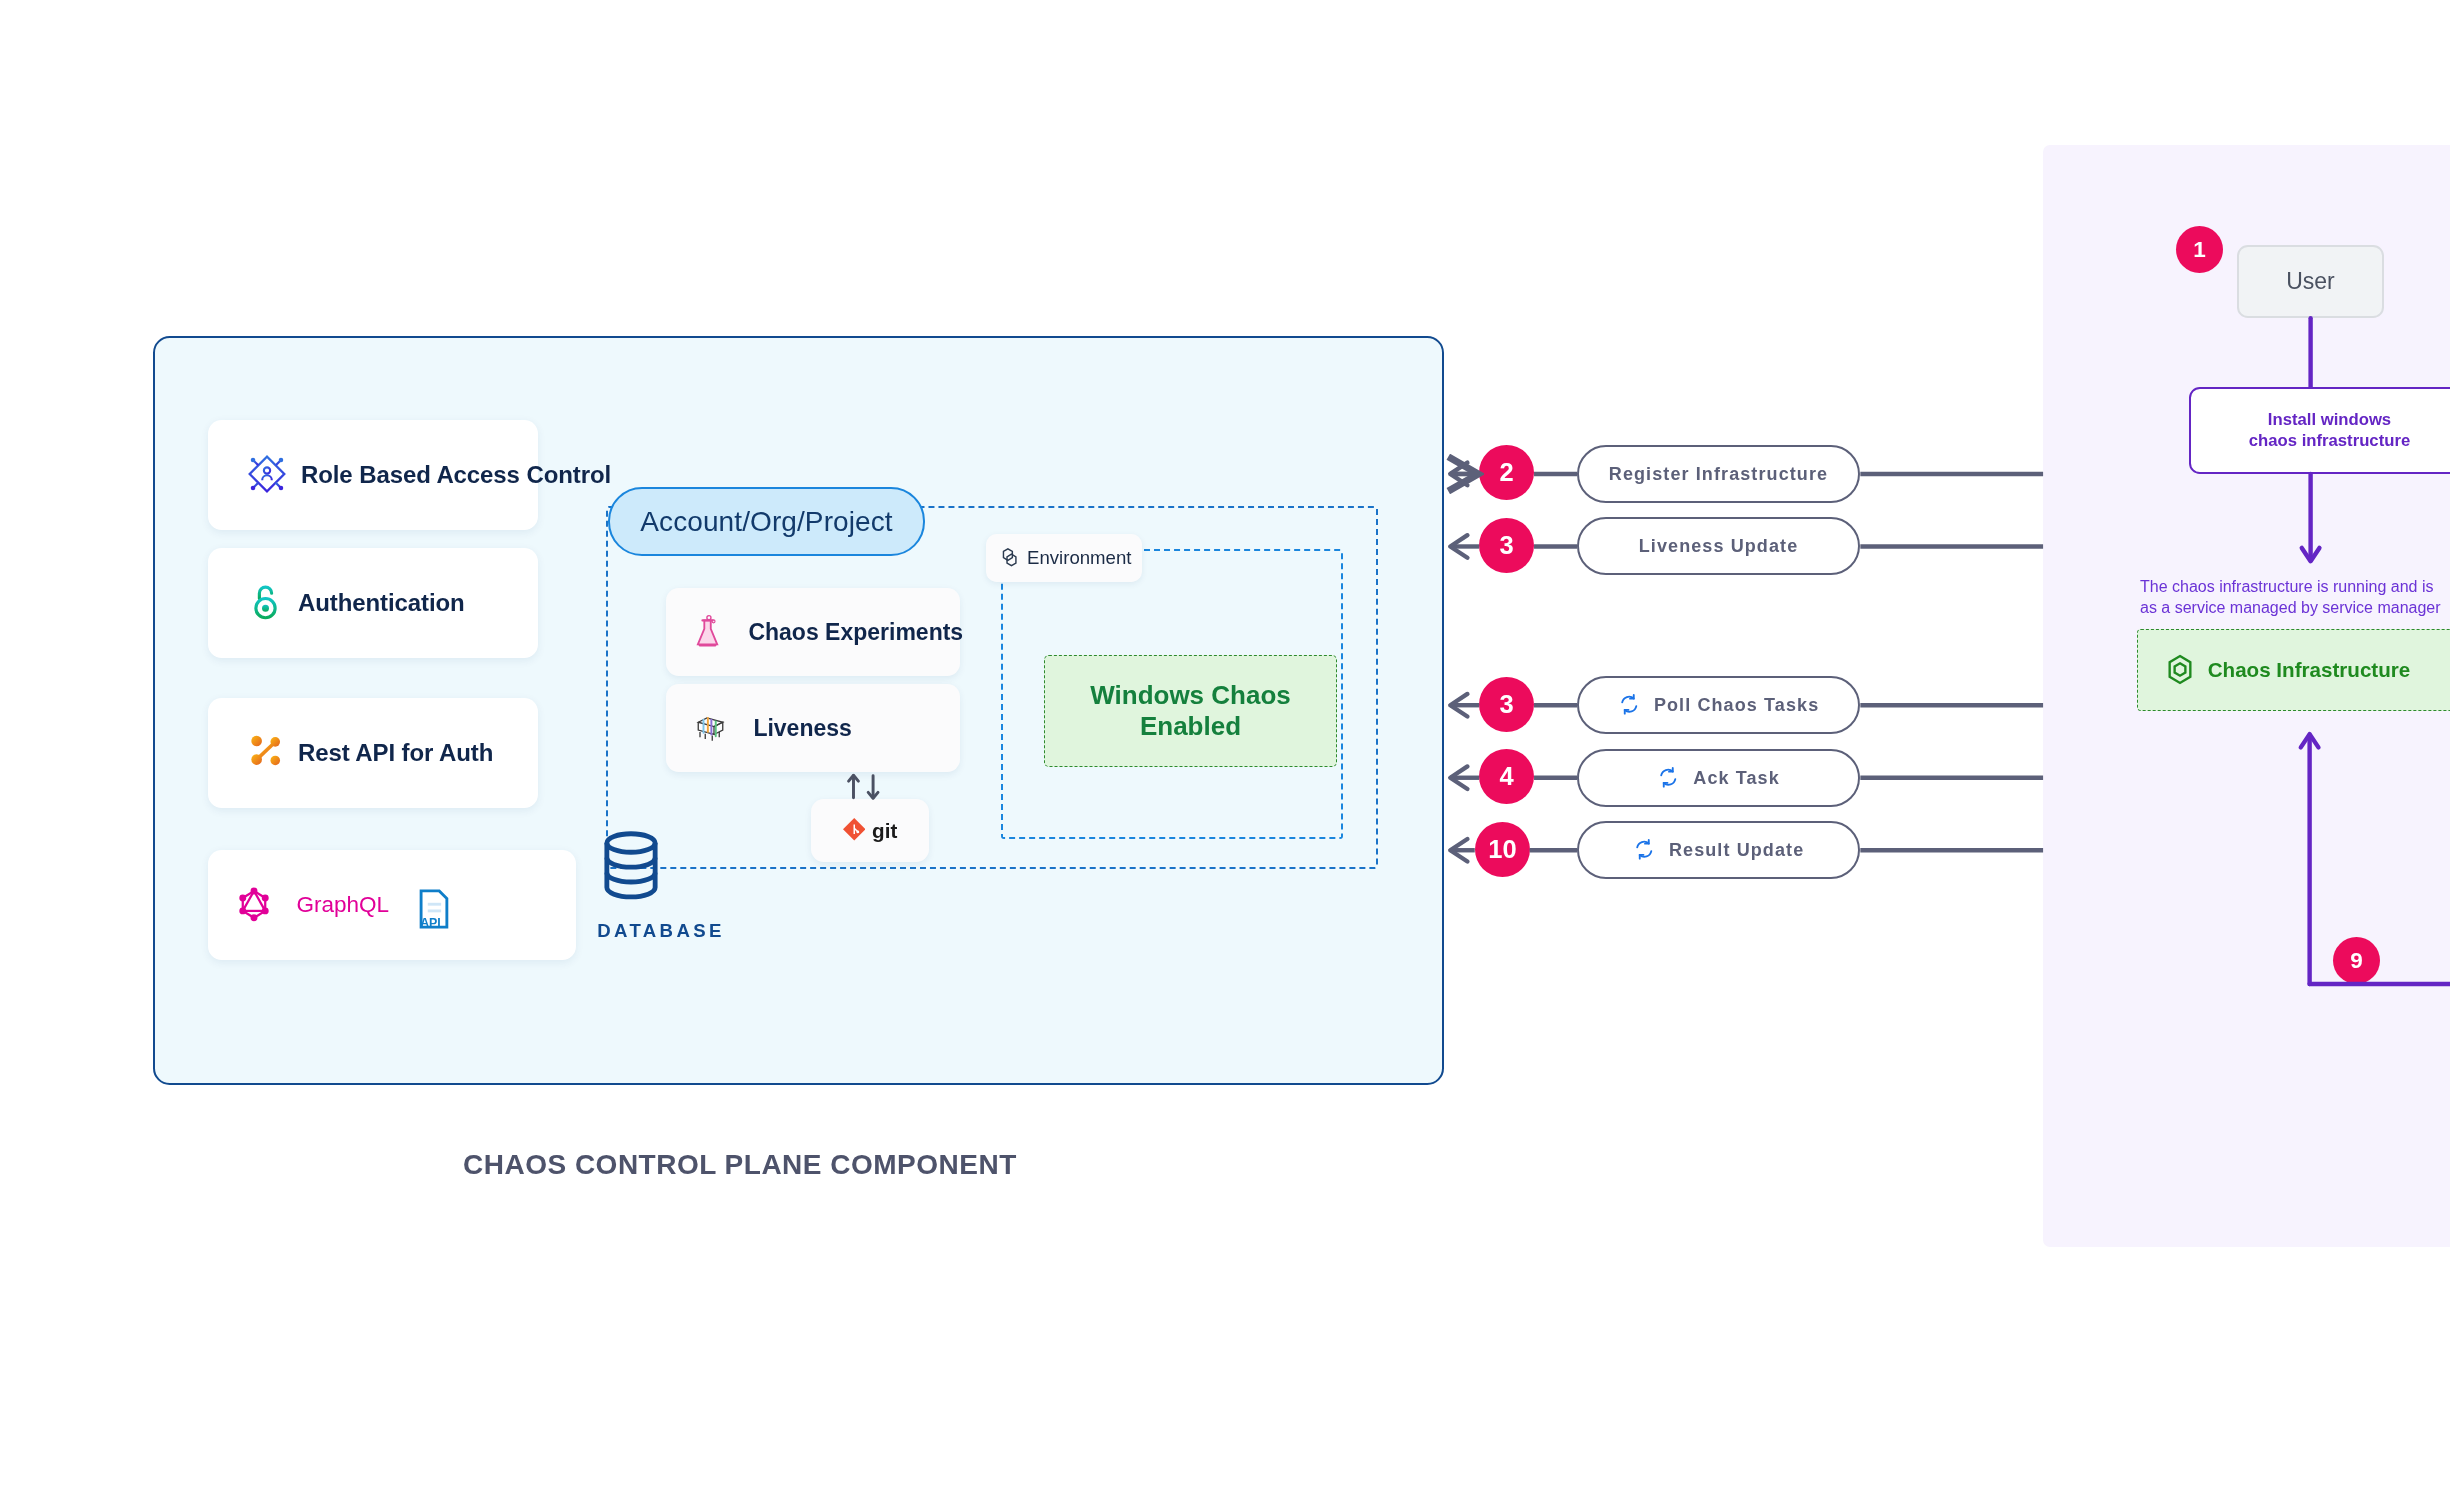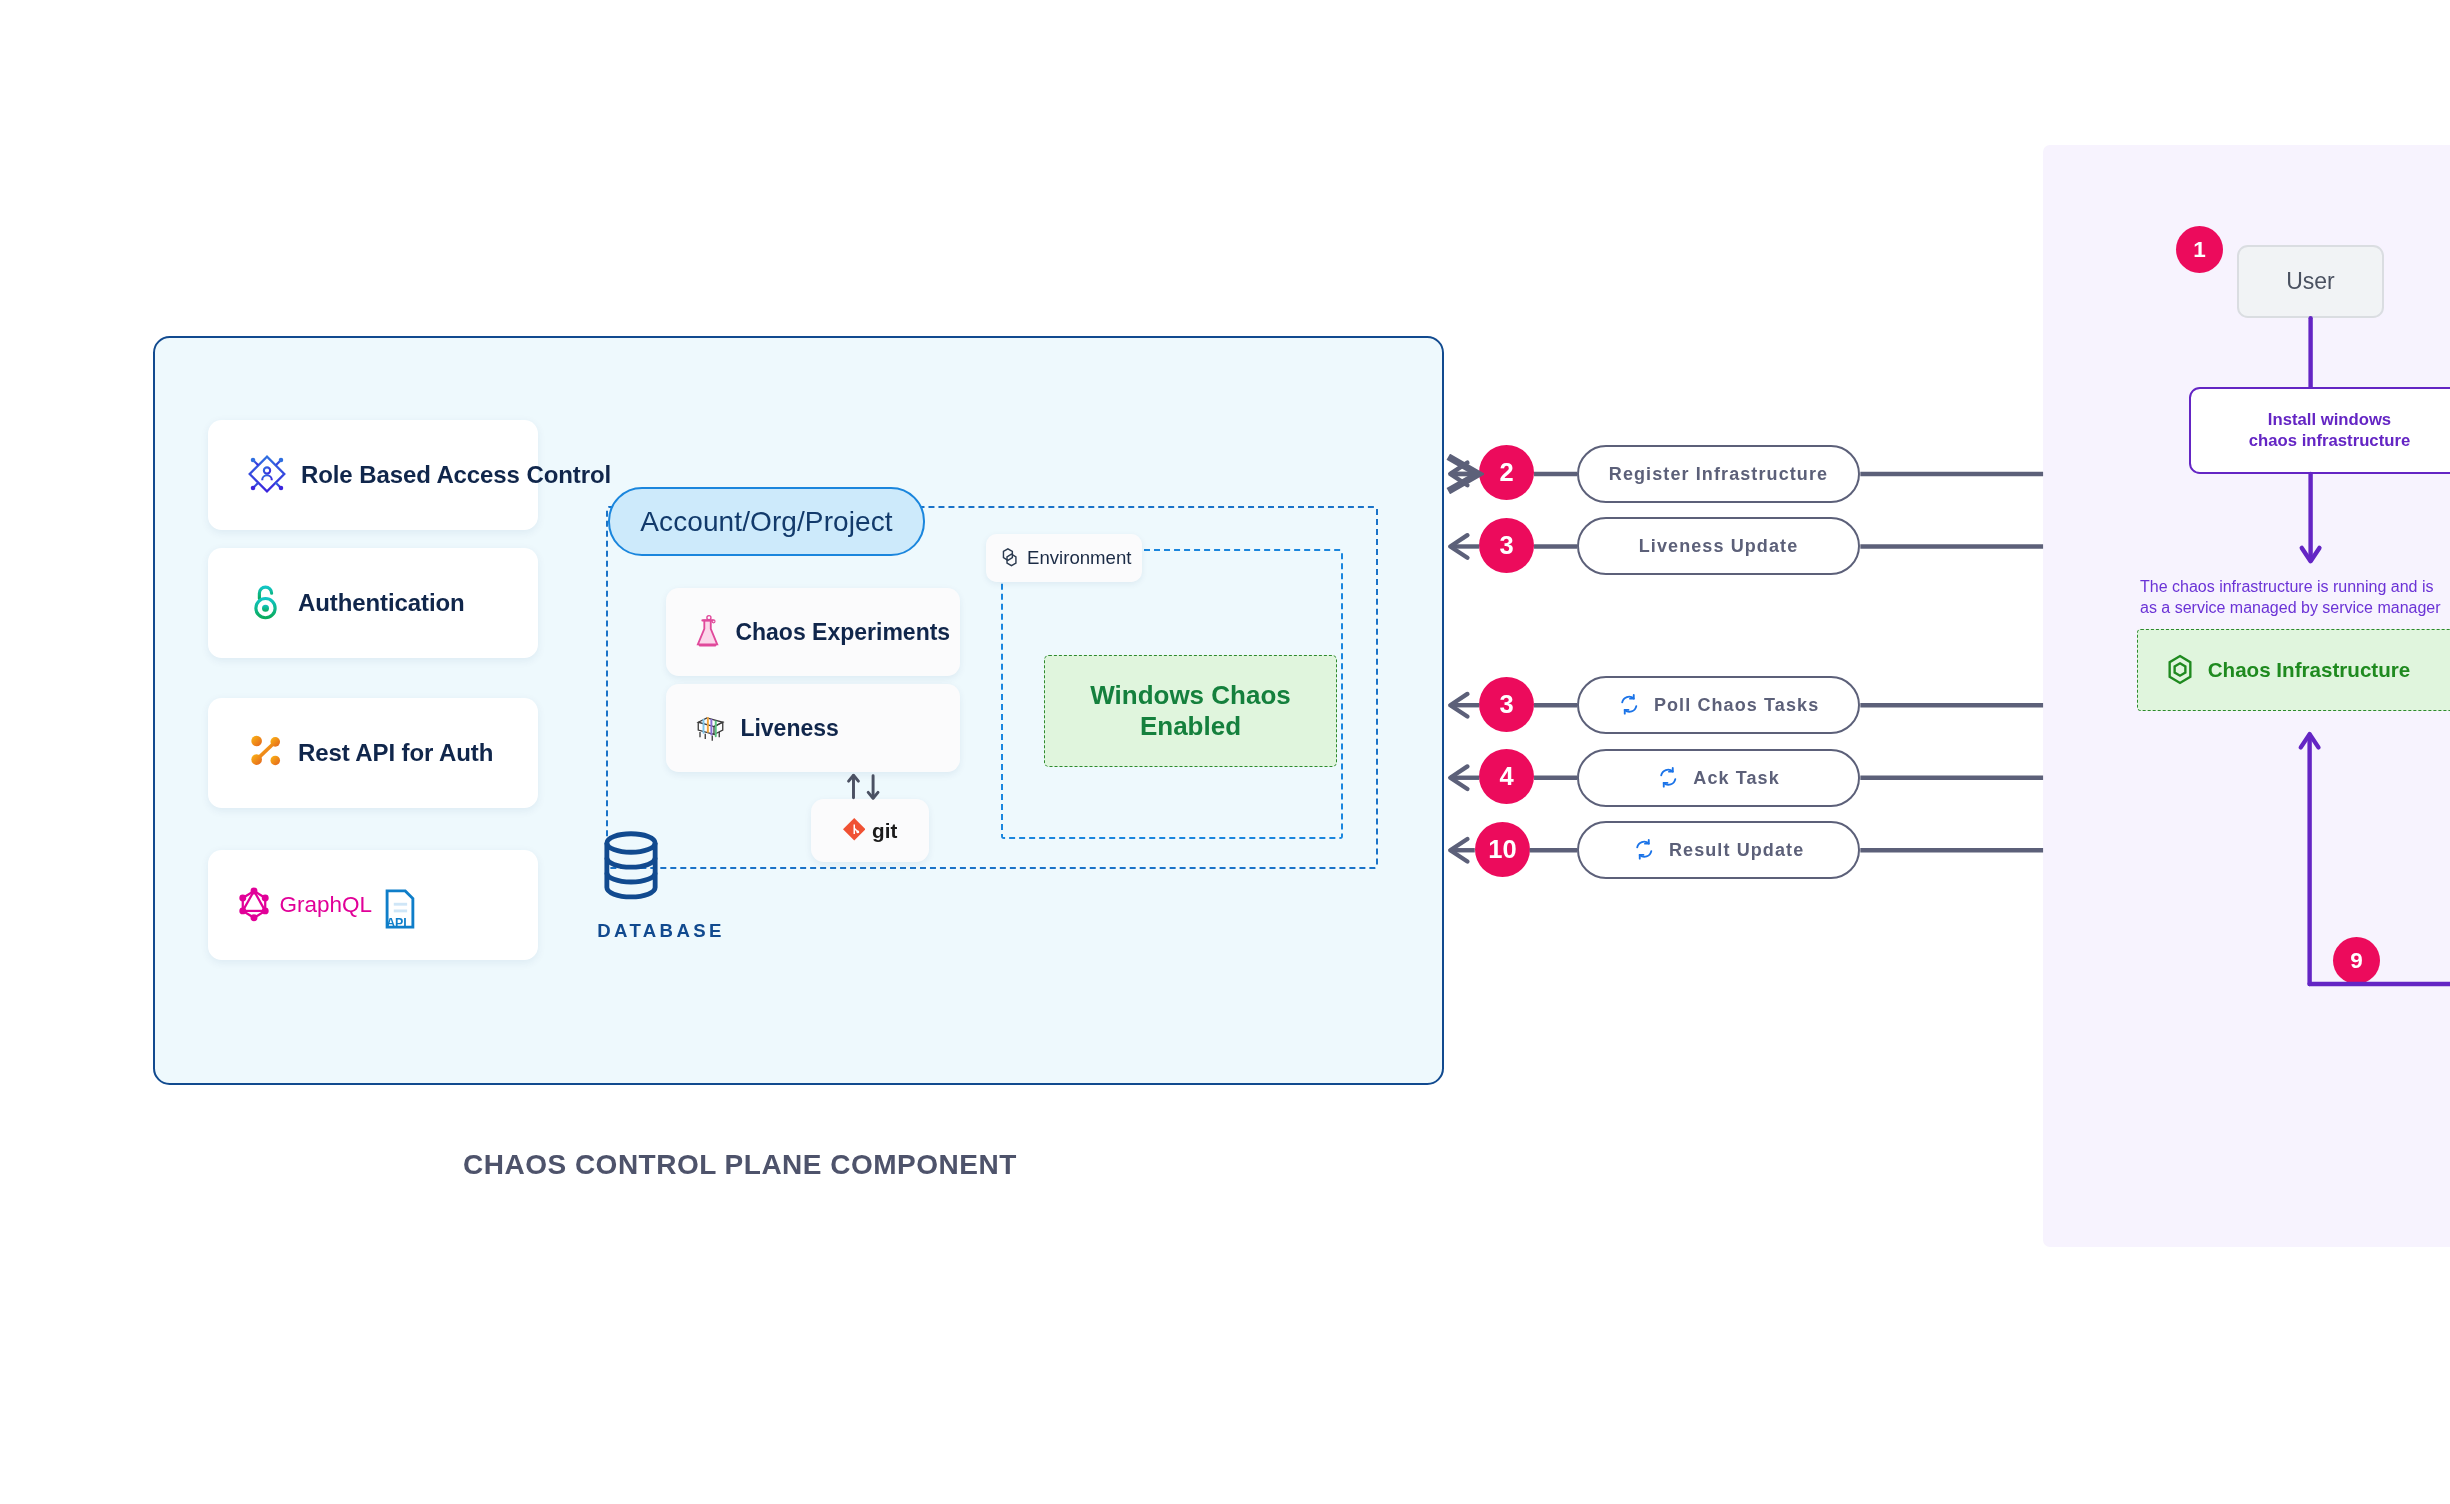--- a/index.html
+++ b/index.html
@@ -30,21 +30,21 @@
   }
   #account-pill{
     left:608px;top:487px;width:317px;height:69px;
     background:#cdeafb;border:2.5px solid #1a86dd;border-radius:34px;
     display:flex;align-items:center;justify-content:center;
   }
   #account-pill .t{font-size:28px;color:#123a6b;font-weight:400;letter-spacing:0.1px;}
 
   .inner-card{
     background:#fbfbfc;border-radius:12.7px;box-shadow:0 2.5px 7.8px rgba(20,60,110,.07);
-    display:flex;align-items:center;gap:12px;padding-left:27.4px;
+    display:flex;align-items:center;gap:25px;padding-left:27.4px;
   }
   .inner-label{font-size:23px;font-weight:bold;color:#10264b;white-space:nowrap;}
 
   #env-dashed{
     left:1001px;top:549px;width:342px;height:290px;
     border:2px dashed #1a86dd;border-radius:2.9px;
   }
   #env-pill{
     left:986px;top:534px;width:156px;height:48px;background:#fbfbfc;
     border-radius:10.8px;box-shadow:0 2px 5.9px rgba(20,60,110,.08);
@@ -175,21 +175,21 @@
         <line x1="12" y1="30" x2="32" y2="11" stroke="url(#gr3)" stroke-width="4"></line>
         <circle cx="12" cy="9" r="6" fill="url(#gr3)"></circle>
         <circle cx="33" cy="10" r="5.4" fill="url(#gr3)"></circle>
         <circle cx="12" cy="30" r="6" fill="url(#gr3)"></circle>
         <circle cx="33" cy="31" r="5.4" fill="url(#gr3)"></circle>
       </svg>
     </span>
     <span class="feature-label">Rest API for Auth</span>
   </div>
 
-  <div class="abs feature-card" style="left:208px;top:850px;width:330px;height:110px;padding-left:27.4px;gap:6px;">
+  <div class="abs feature-card" style="left:208px;top:850px;width:368px;height:110px;padding-left:27.4px;gap:23px;">
     <span>
       <svg width="38" height="38" viewBox="0 0 44 44">
         <g stroke="#e10098" stroke-width="2.6" fill="none">
           <polygon points="22,7 35,15 35,30 22,38 9,30 9,15"></polygon>
           <line x1="22" y1="7" x2="9" y2="30"></line>
             <line x1="22" y1="7" x2="35" y2="30"></line>
           <line x1="9" y1="30" x2="35" y2="30"></line>
         </g>
         <g fill="#e10098">
           <circle cx="22" cy="7" r="4"></circle>

